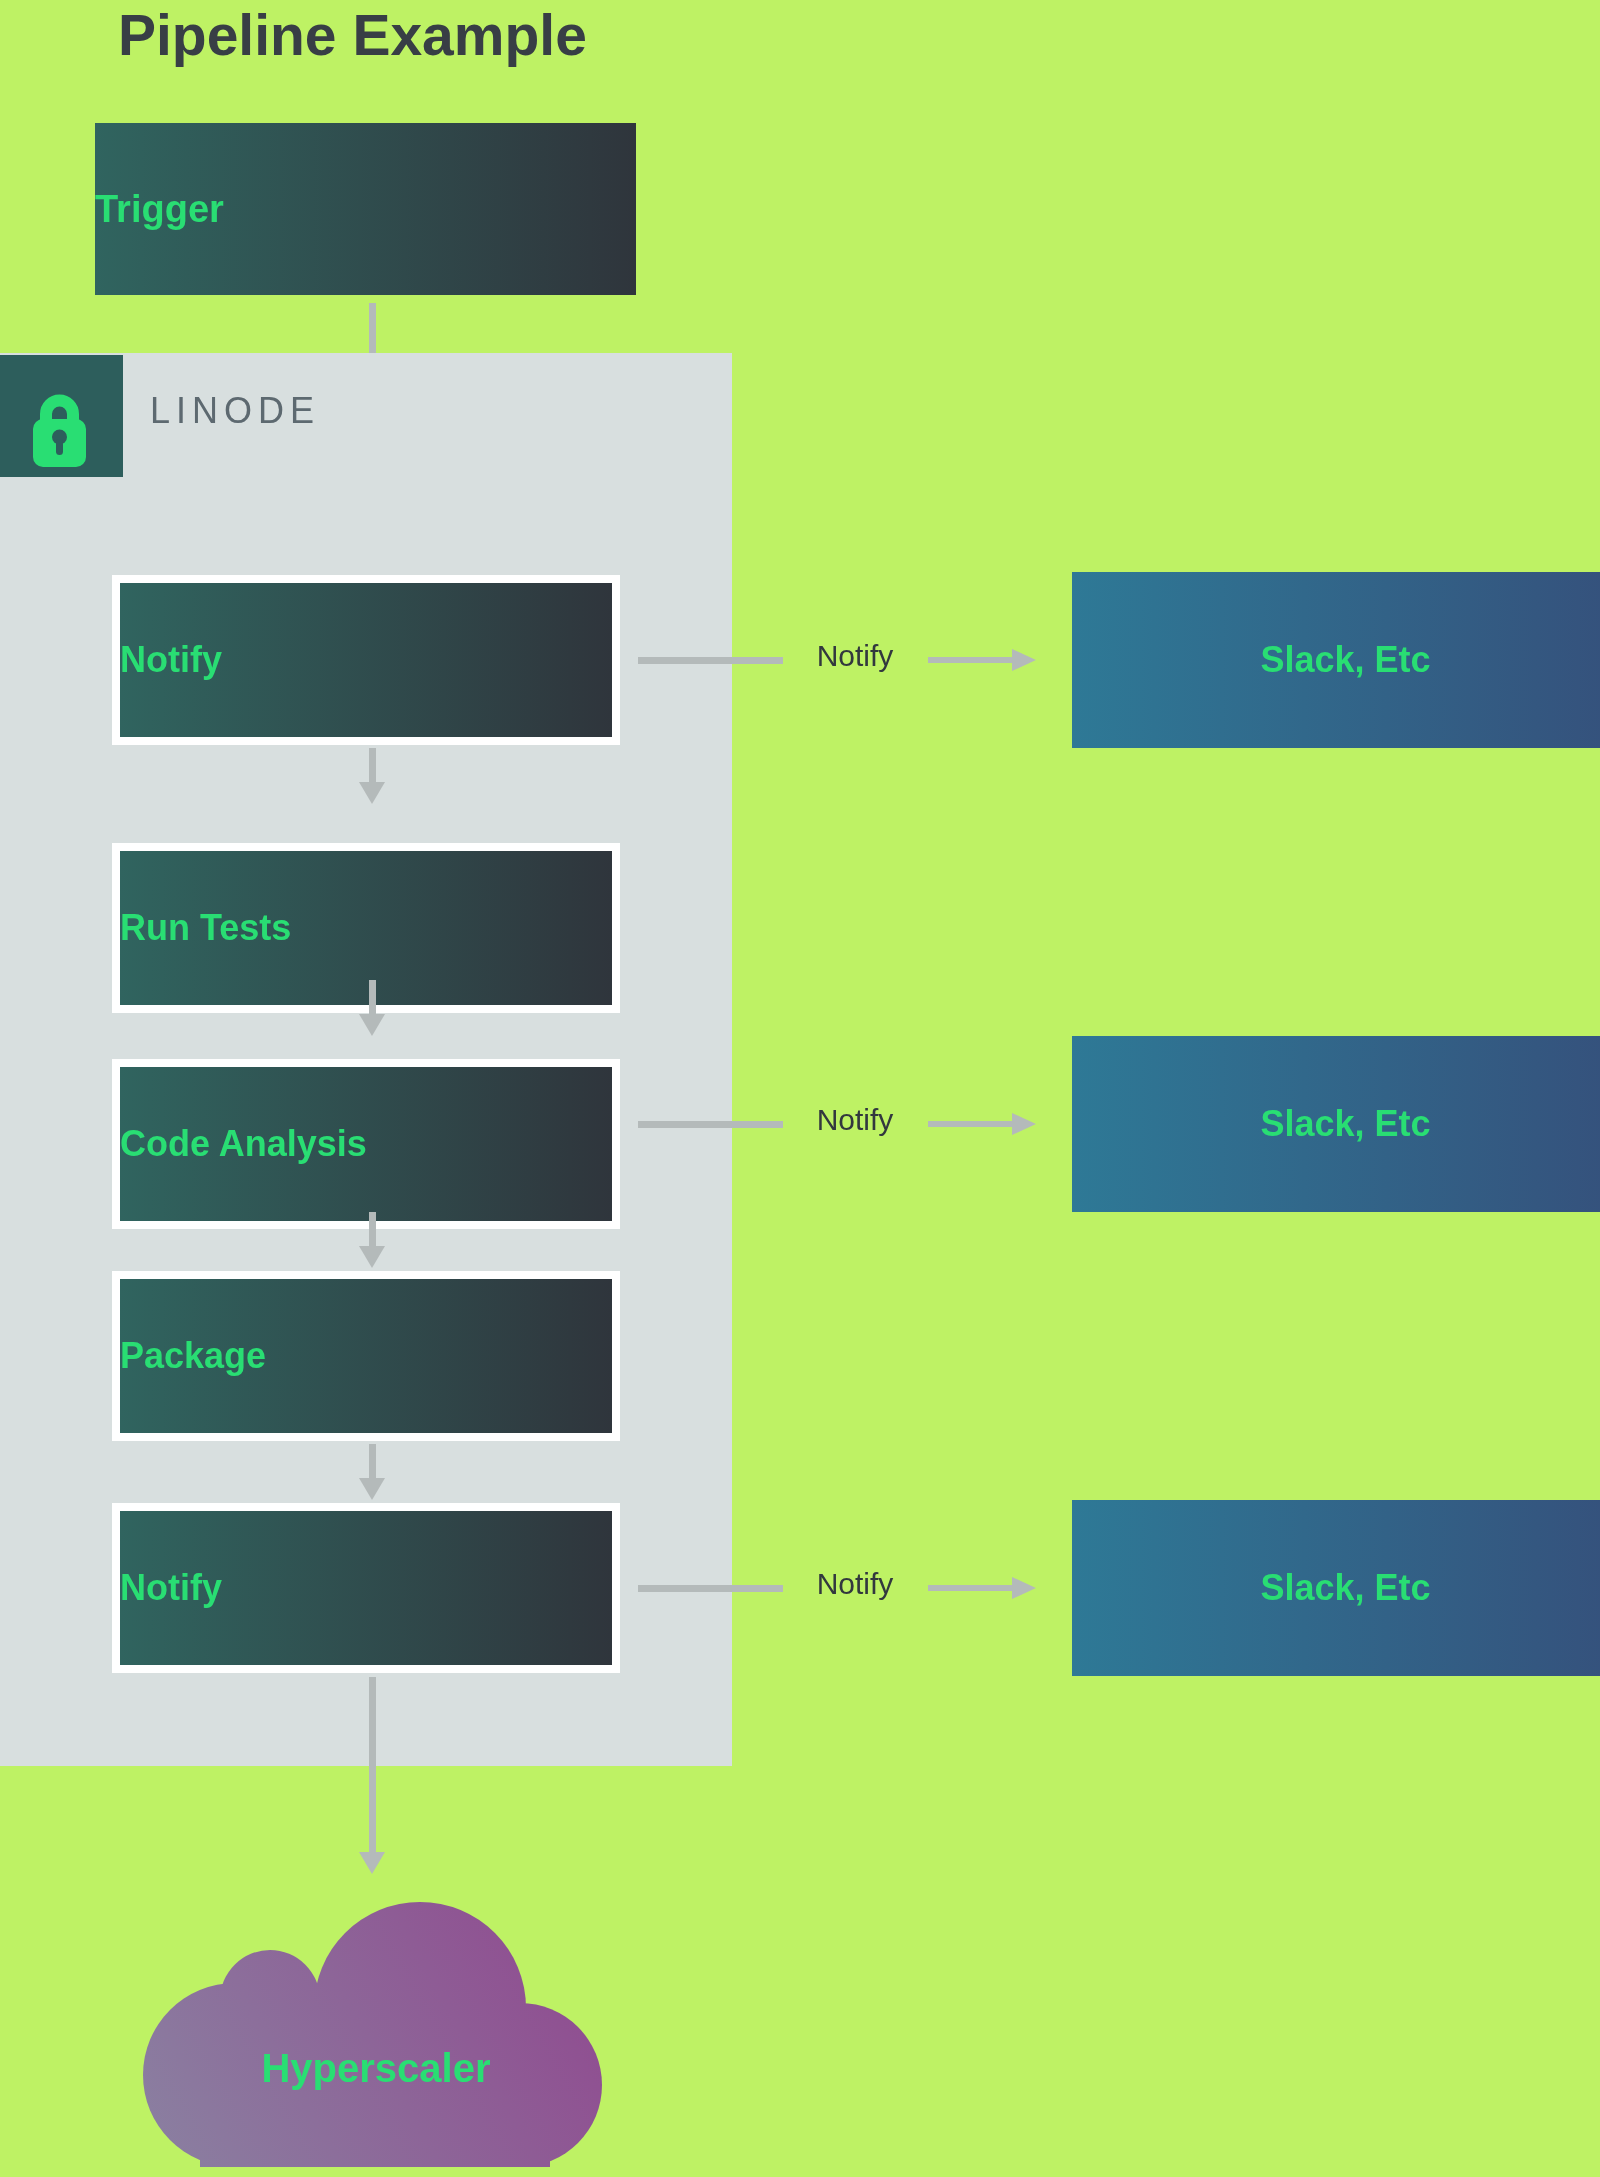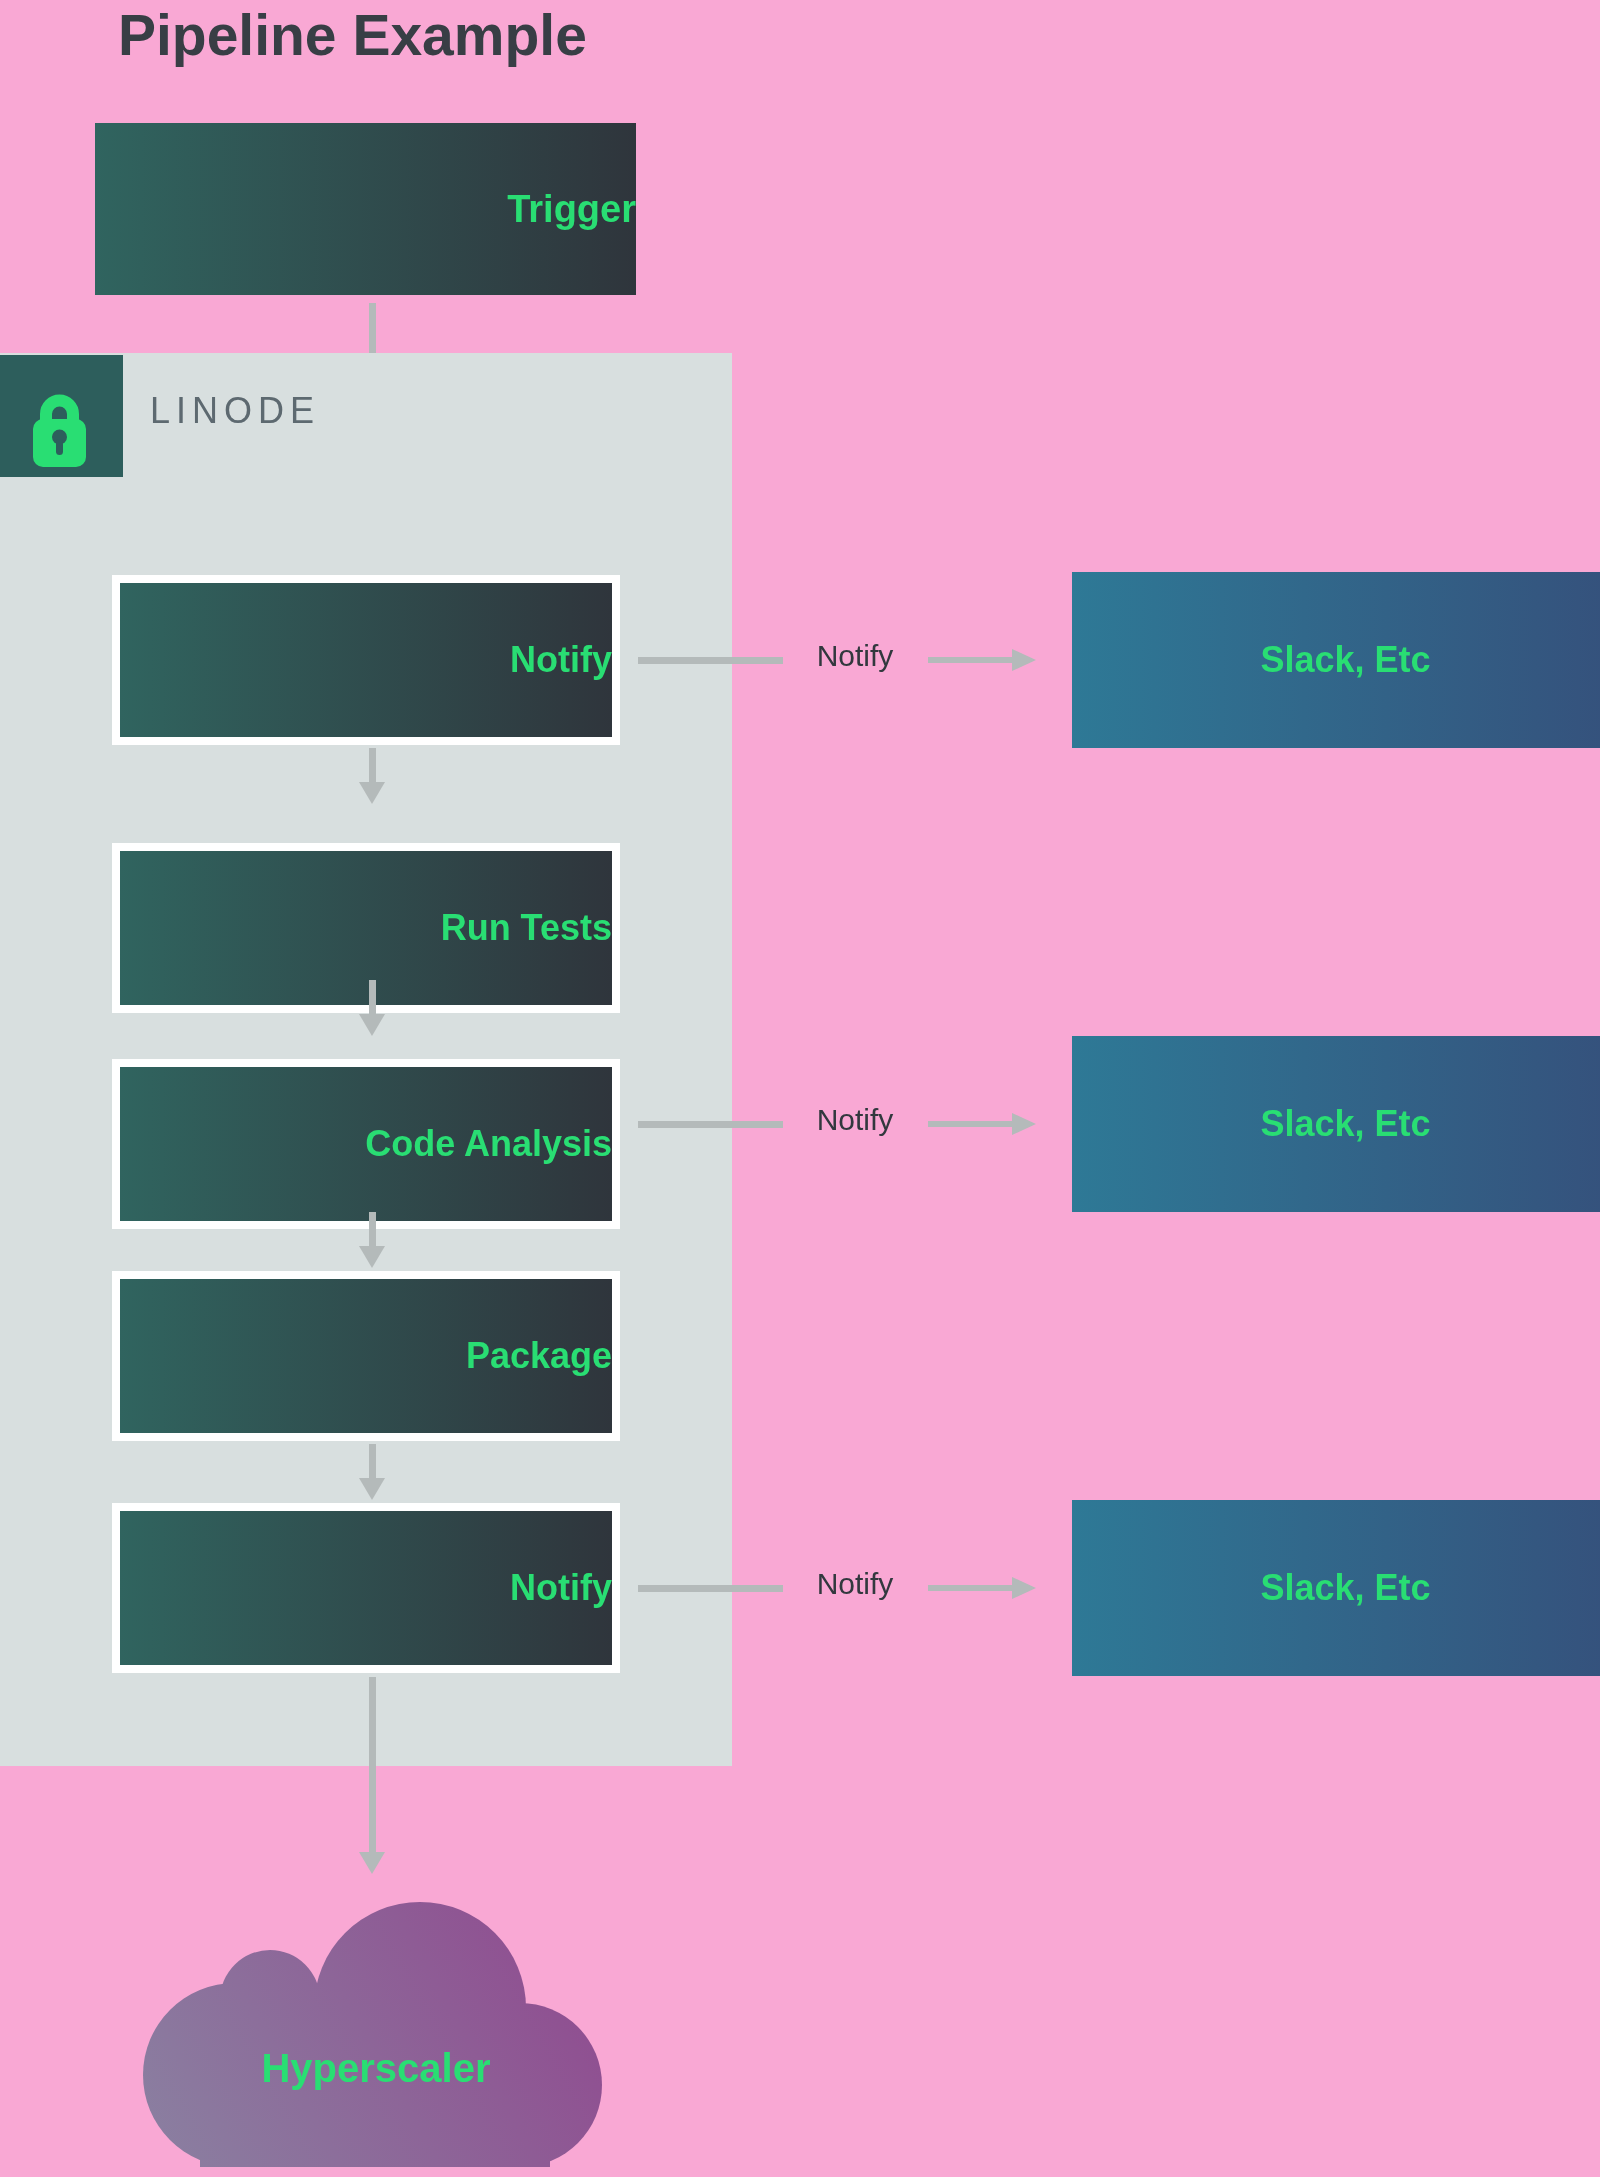--- a/index.html
+++ b/index.html
@@ -1,24 +1,24 @@
 <!DOCTYPE html>
 <html><head>
 <meta charset="utf-8">
 <style>
   html,body{margin:0;padding:0;background:#ffffff;}
-  .canvas{position:relative;width:1600px;height:2177px;background:#f9a8d4;overflow:hidden;
+  .canvas{position:relative;width:1600px;height:2177px;background:#bef264;overflow:hidden;
           font-family:"Liberation Sans","DejaVu Sans",sans-serif;}
 
   .page-title{position:absolute;left:118px;top:2px;font-size:57px;font-weight:800;
               color:#383e45;letter-spacing:0;}
 
   
   .node-dark{background:linear-gradient(90deg,#30645f 0%,#2f353c 100%);
-             color:#29de73;font-weight:bold;display:flex;align-items:center;justify-content:flex-end;}
+             color:#29de73;font-weight:bold;display:flex;align-items:center;justify-content:flex-start;}
   .trigger{position:absolute;left:95px;top:123px;width:541px;height:172px;font-size:38px;}
 
   .linode-container{position:absolute;left:0px;top:353px;width:732px;height:1413px;background:#d8dfdf;}
   .lock-badge{position:absolute;left:0px;top:355px;width:123px;height:122px;background:#2d5e5c;}
   .linode-label{position:absolute;left:150px;top:388px;height:46px;line-height:46px;
                 font-size:36px;letter-spacing:6px;color:#5d6970;}
 
   .stage{position:absolute;left:112px;width:508px;height:170px;border:8px solid #ffffff;
          box-sizing:border-box;font-size:36px;}
 

